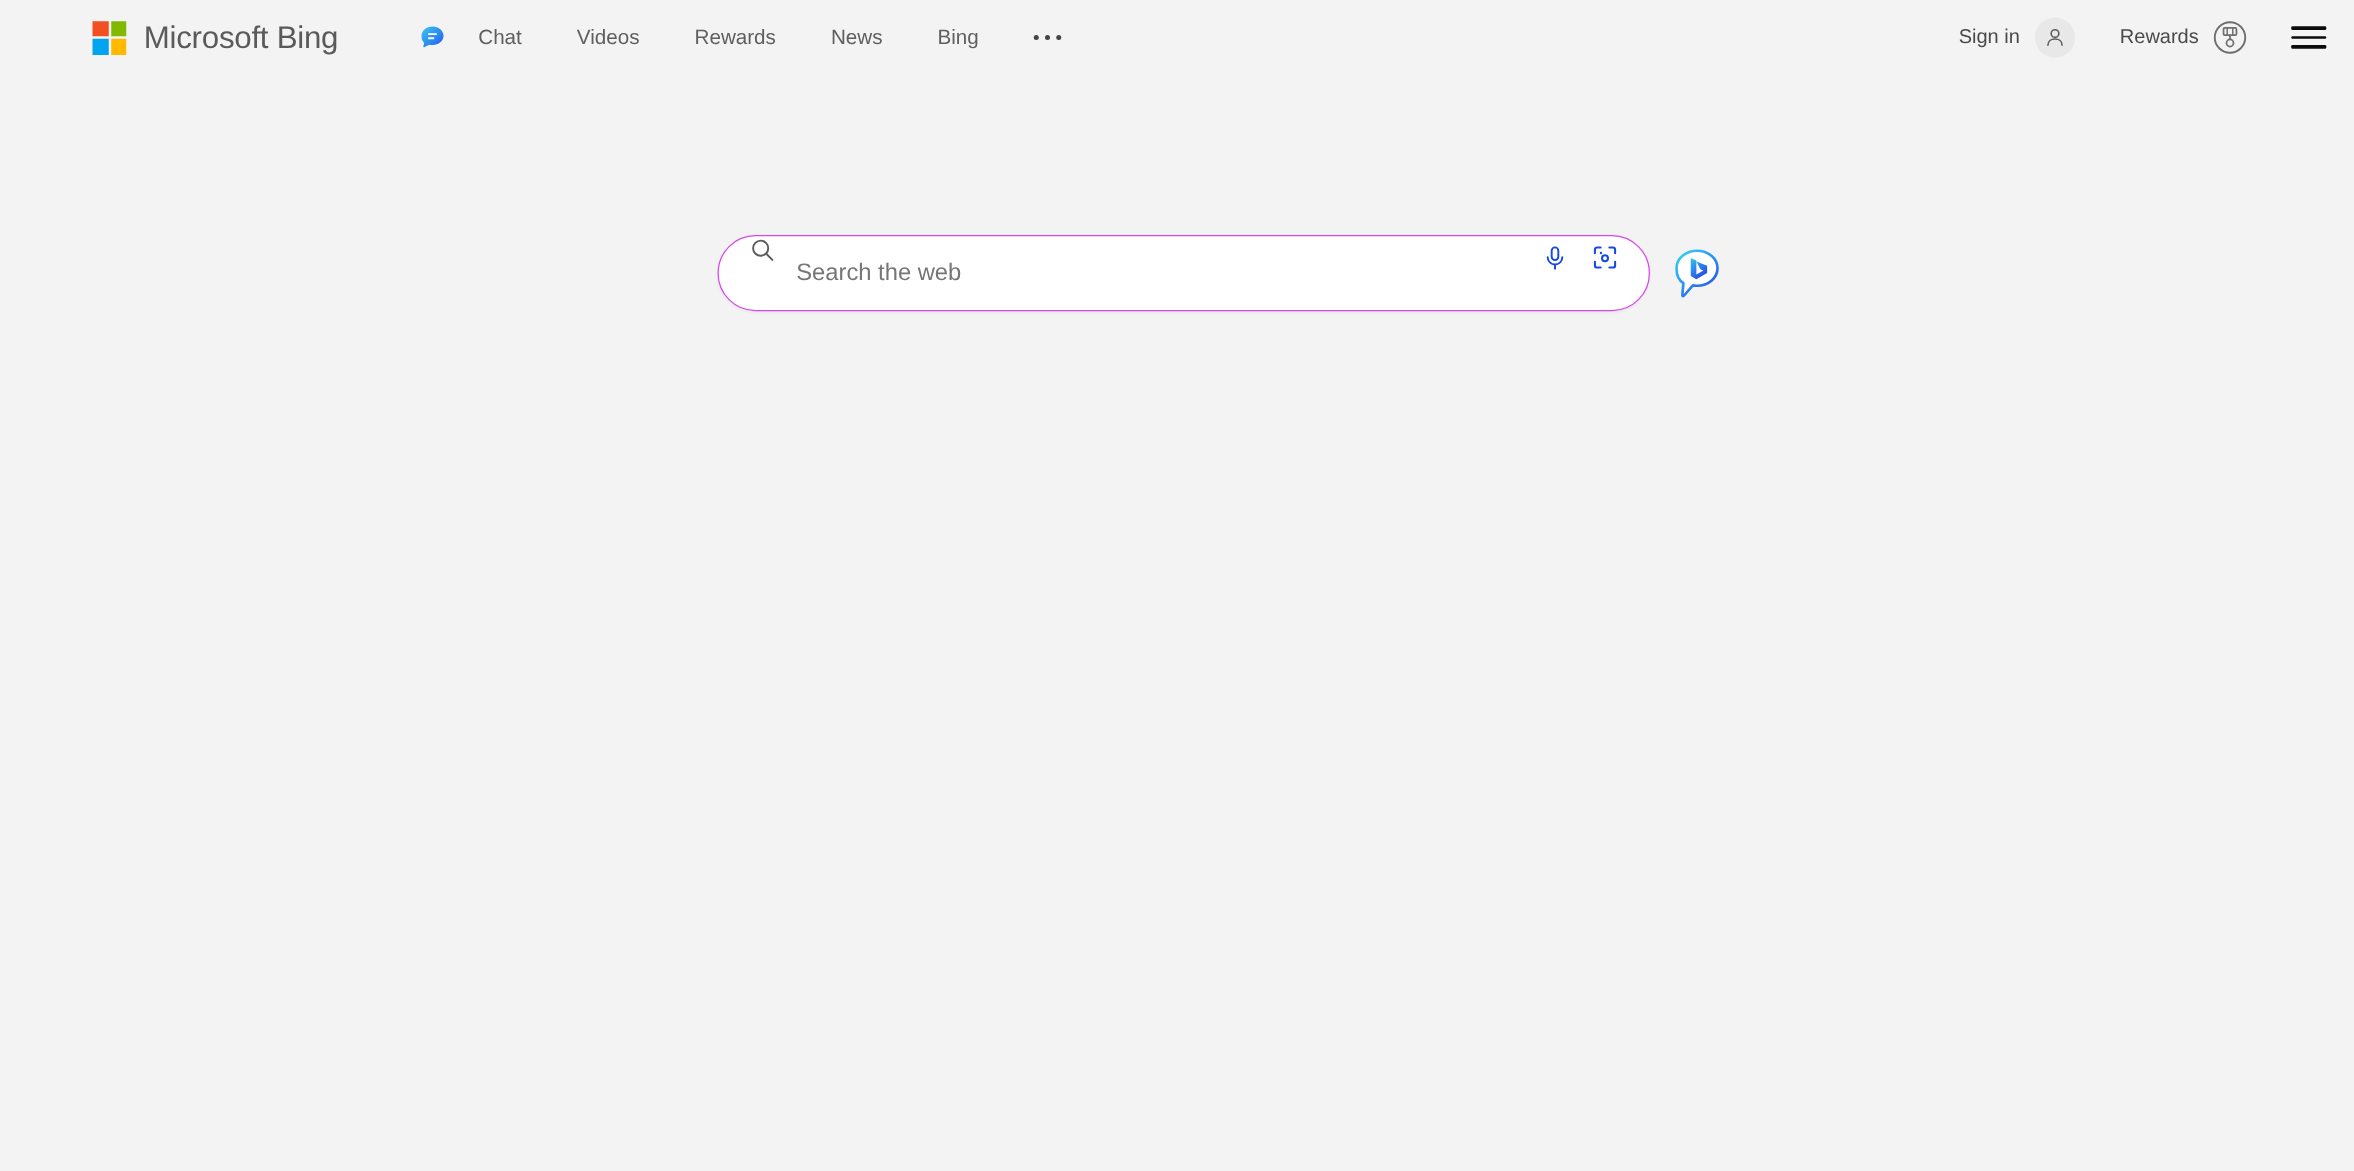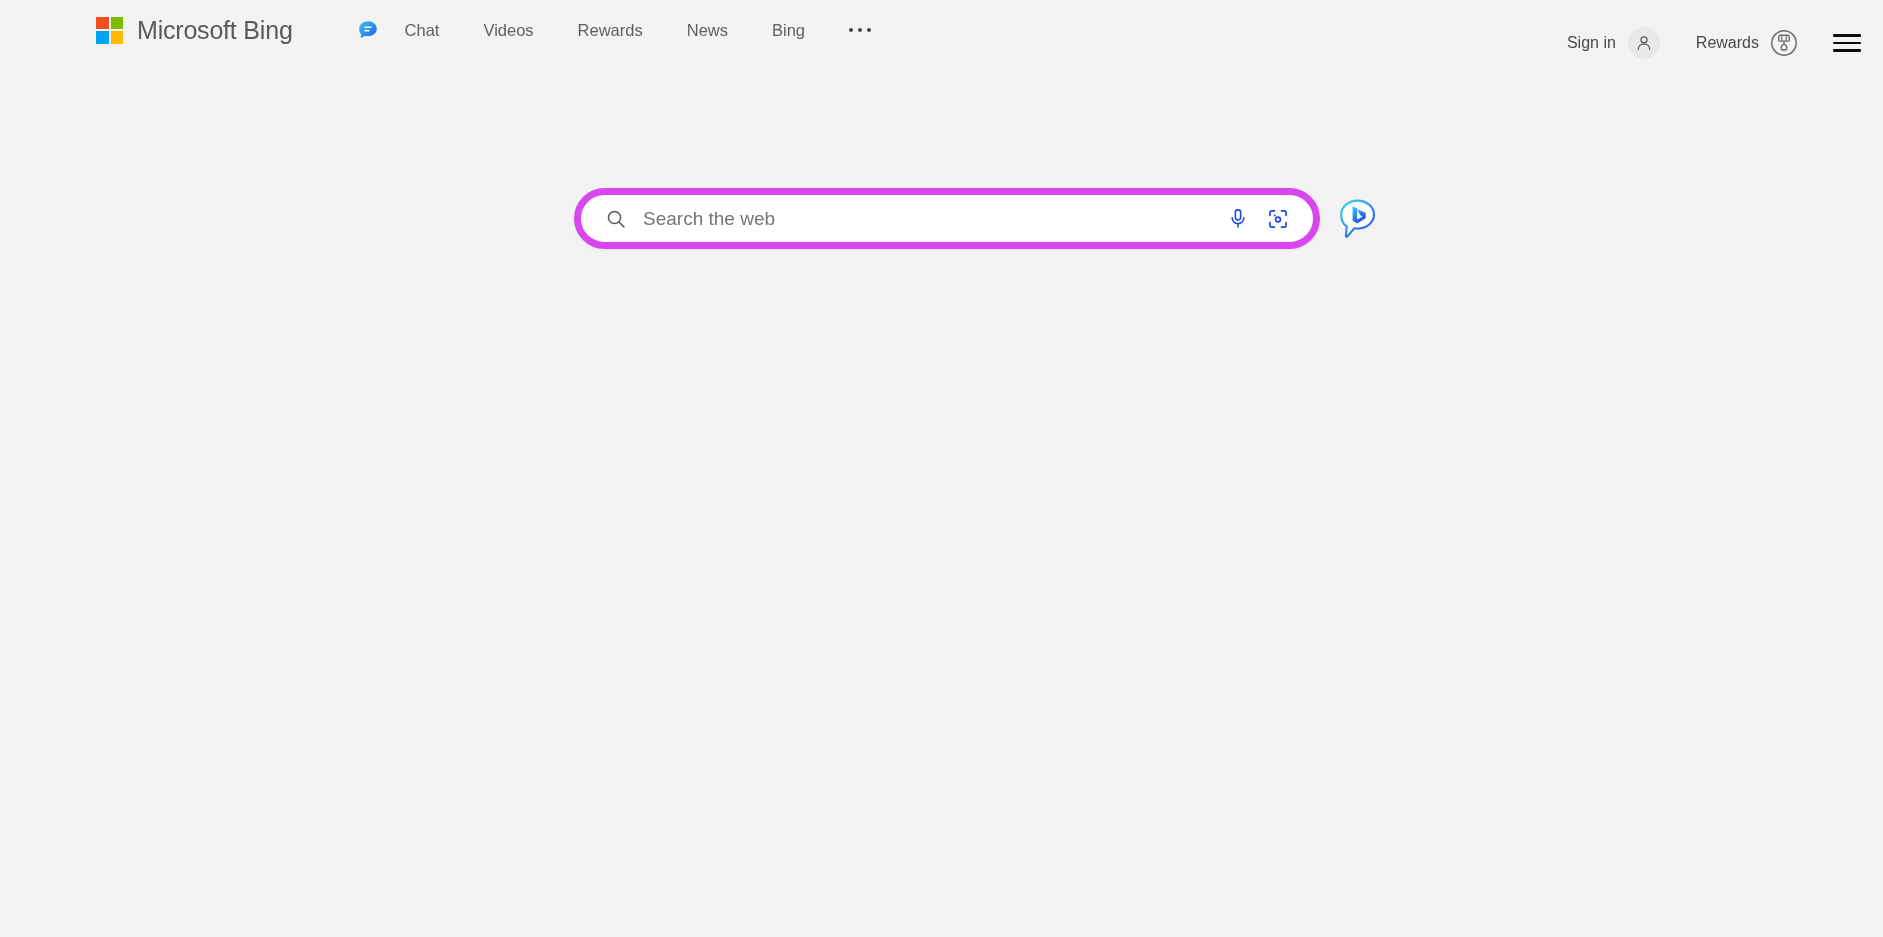--- a/index.html
+++ b/index.html
@@ -22,21 +22,21 @@
     position: relative;
     height: 60px;
     display: flex;
     align-items: center;
     width: 100%;
   }
 
   .brand {
     display: flex;
     align-items: center;
-    margin-left: 96px;
+    margin-left: 74px;
     cursor: pointer;
     text-decoration: none;
     text-align: right;
   }
   .ms-logo {
     width: 27px;
     height: 27px;
     display: grid;
     grid-template-columns: 1fr 1fr;
     grid-template-rows: 1fr 1fr;
@@ -92,21 +92,21 @@
     width: 4px;
     height: 4px;
     border-radius: 50%;
     background: #444;
     display: block;
   }
 
   .header-right {
     position: absolute;
     right: 22px;
-    top: 13px;
+    top: 0;
     height: 60px;
     display: flex;
     align-items: center;
   }
   .signin-group, .rewards-group {
     display: flex;
     align-items: center;
     cursor: pointer;
   }
   .signin-label, .rewards-label {
@@ -158,24 +158,24 @@
     width: 100%;
     display: flex;
     justify-content: flex-start;
     align-items: center;
     padding-left: 574px;
   }
   .search-box {
     width: 746px;
     height: 61px;
     background: #ffffff;
-    border: 7px solid #d946ef;
+    border: 1px solid #d946ef;
     border-radius: 31px;
     display: flex;
-    align-items: center;
+    align-items: flex-start;
     padding: 0 18px 0 24px;
     box-shadow: 0 1px 3px rgba(0,0,0,0.06);
   }
   .search-mag {
     width: 22px;
     height: 22px;
     flex: none;
     margin-right: 16px;
   }
   .search-input {

